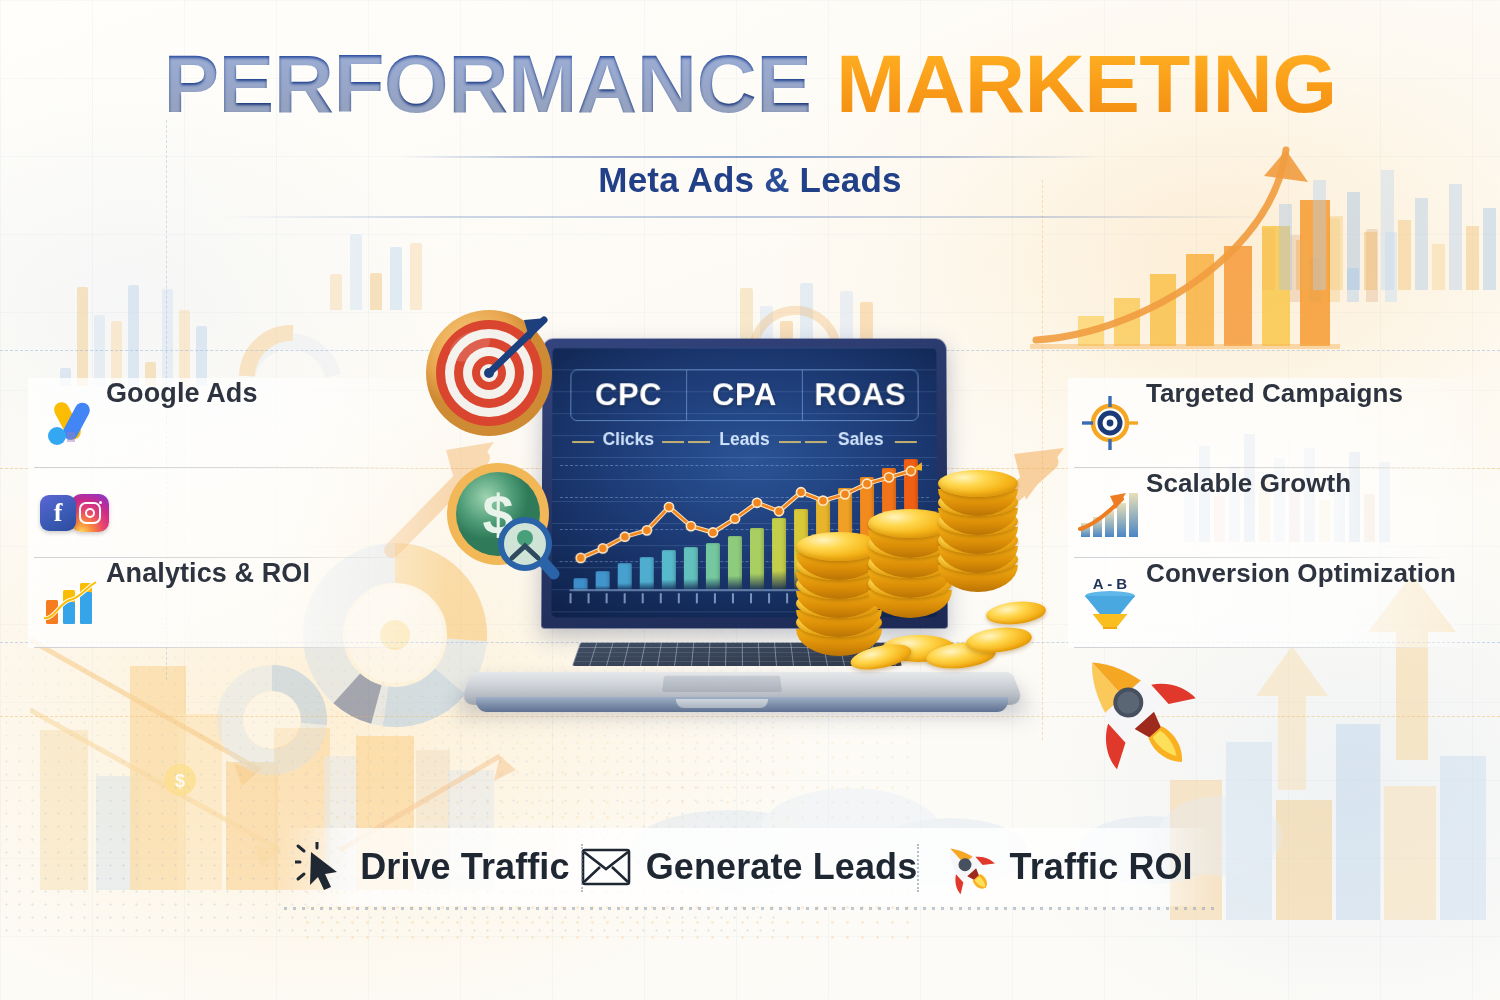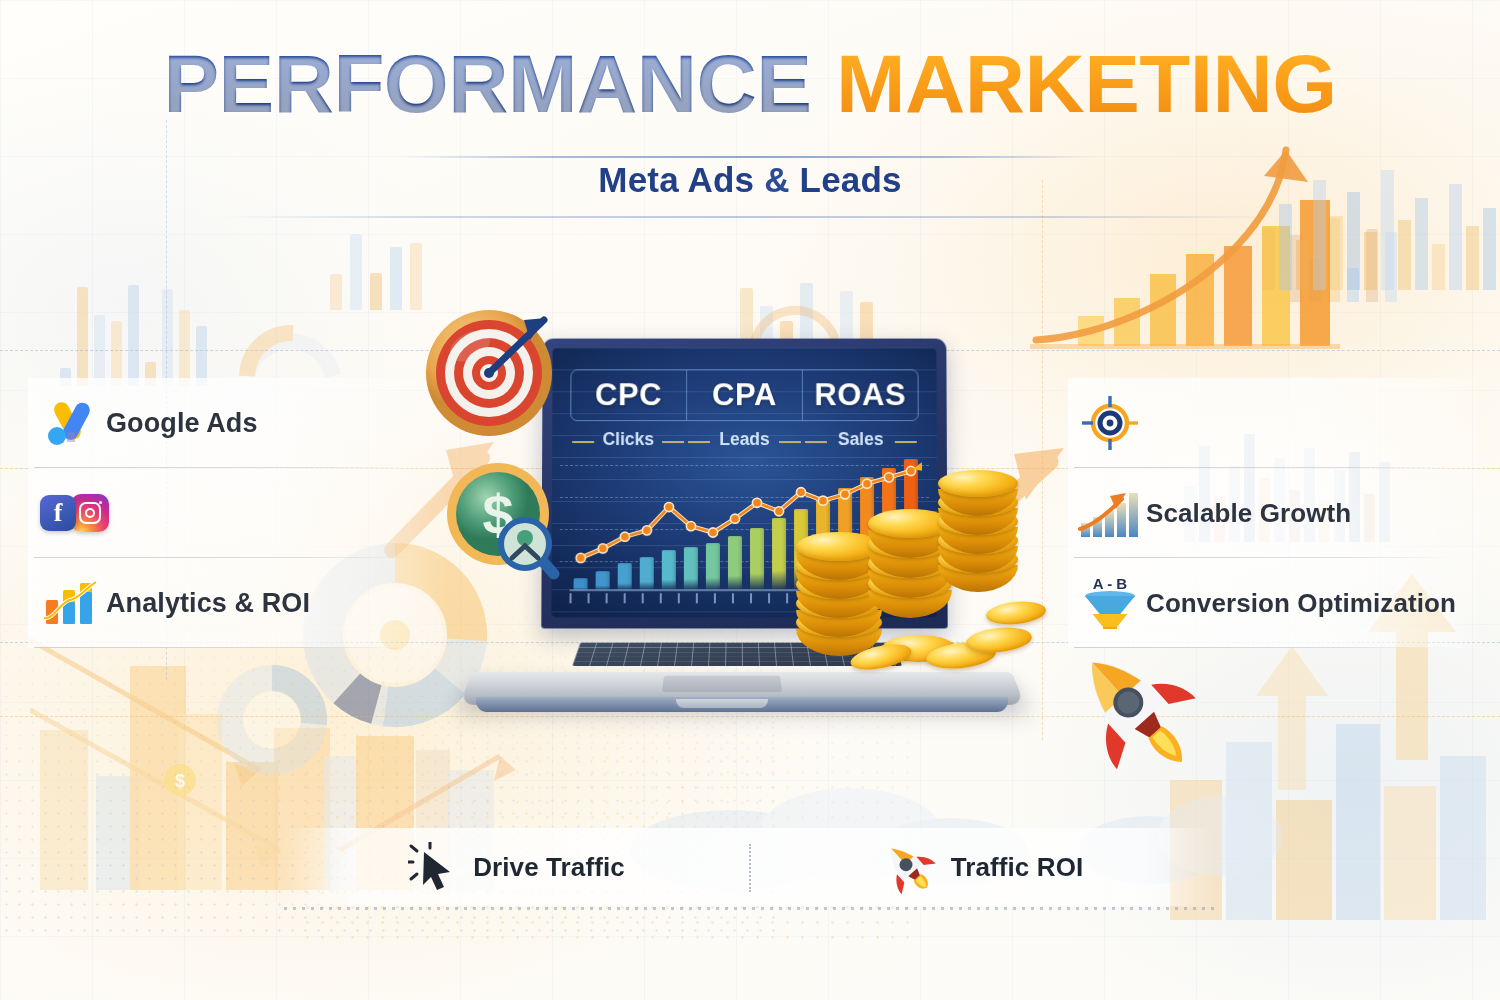--- a/index.html
+++ b/index.html
@@ -74,21 +74,21 @@
     position:absolute; left:0; width:1500px; top:160px; text-align:center;
     font-size:35px; font-weight:800; color:#214088; letter-spacing:.2px;
   }
   .subtitle .amp{ font-weight:700; color:#2b4c96; }
 
   
   .side{ position:absolute; top:378px; }
   .side.left{ left:28px; width:420px; }
   .side.right{ left:1068px; width:420px; }
   .row{
-    position:relative; height:90px; display:flex; align-items:center;
+    position:relative; height:90px; display:flex; 
     padding-left:6px;
     background:linear-gradient(to right, rgba(255,255,255,.80) 0%, rgba(255,255,255,.72) 60%, rgba(255,255,255,.30) 88%, rgba(255,255,255,0) 100%);
   }
   .side.right .row{
     background:linear-gradient(to right, rgba(255,255,255,.80) 0%, rgba(255,255,255,.74) 62%, rgba(255,255,255,.34) 90%, rgba(255,255,255,0) 100%);
   }
   .row-div{
     position:absolute; left:6px; right:34px; bottom:0; height:1px;
     background:linear-gradient(to right, rgba(140,150,165,.42) 0%, rgba(140,150,165,.30) 70%, rgba(140,150,165,0) 100%);
   }
@@ -184,21 +184,21 @@
   #target{ position:absolute; left:422px; top:306px; width:134px; height:134px; }
   #magnif{ position:absolute; left:442px; top:458px; width:122px; height:122px; }
   #rocket{ position:absolute; left:1060px; top:640px; width:150px; height:140px; }
 
   
   #bottom{ position:absolute; left:284px; top:828px; width:930px; height:78px; display:flex; align-items:center;
            background:linear-gradient(to right, rgba(255,255,255,0) 0%, rgba(255,255,255,.78) 8%, rgba(255,255,255,.86) 50%, rgba(255,255,255,.78) 92%, rgba(255,255,255,0) 100%); }
   .bitem{ flex:1; display:flex; align-items:center; justify-content:center; gap:15px; position:relative; height:100%; }
   .bitem+.bitem::before{ content:""; position:absolute; left:0; top:16px; bottom:14px; width:0;
         border-left:2px dotted rgba(120,135,155,.55); }
-  .blabel{ font-size:26px; font-weight:800; color:#1f2733; letter-spacing:.1px; white-space:nowrap; }
+  .blabel{ font-size:36px; font-weight:800; color:#1f2733; letter-spacing:.1px; white-space:nowrap; }
   .bdots{ position:absolute; left:0; right:0; bottom:-4px; height:3px;
         background-image:repeating-linear-gradient(to right, rgba(150,165,185,.6) 0 3px, transparent 3px 9px); }
 </style>
 </head>
 <body>
 
 <div id="stage">
 
   <div class="bg-base"></div>
   <div class="bg-grid"></div>
@@ -441,20 +441,21 @@
         <svg width="58" height="56" viewBox="0 0 58 56">
           <circle cx="29" cy="28" r="17" fill="none" stroke="#f5a623" stroke-width="4.5"></circle>
           <circle cx="29" cy="28" r="10" fill="none" stroke="#1b3a78" stroke-width="5"></circle>
           <circle cx="29" cy="28" r="3.4" fill="#1b3a78"></circle>
           <line x1="29" y1="1" x2="29" y2="12" stroke="#3a6bb5" stroke-width="3.4"></line>
           <line x1="29" y1="44" x2="29" y2="55" stroke="#3a6bb5" stroke-width="3.4"></line>
           <line x1="1" y1="28" x2="12" y2="28" stroke="#3a6bb5" stroke-width="3.4"></line>
           <line x1="46" y1="28" x2="57" y2="28" stroke="#f5a623" stroke-width="3.4"></line>
         </svg>
       </div>
+      <span class="rlabel">Targeted Campaigns</span>
       <div class="row-div"></div>
     </div>
 
     <div class="row">
       <div class="ricon">
         <svg width="64" height="56" viewBox="0 0 64 56">
           <defs>
             <linearGradient id="gb" x1="0" y1="0" x2="0" y2="1">
               <stop offset="0" stop-color="#e8e0b8"></stop>
                 <stop offset="1" stop-color="#4a86c4"></stop>
@@ -660,20 +661,28 @@
           <line x1="9" y1="9" x2="3" y2="4"></line>
             <line x1="5" y1="20" x2="0" y2="20"></line>
           <line x1="9" y1="32" x2="3" y2="37"></line>
             <line x1="22" y1="6" x2="22" y2="0"></line>
         </g>
         <path d="M16 10 L 42 30 L 30 32 L 36 45 L 29 48 L 23 35 L 15 43 Z" fill="#1f2733"></path>
       </svg>
       <span class="blabel">Drive Traffic</span>
     </div>
     <div class="bitem">
+      <svg width="50" height="40" viewBox="0 0 50 40">
+        <rect x="2" y="3" width="46" height="34" rx="2" fill="#fff" stroke="#1f2733" stroke-width="2.6"></rect>
+        <path d="M3 5 L 25 22 L 47 5" fill="none" stroke="#1f2733" stroke-width="2.6"></path>
+        <path d="M3 35 L 19 20 M 47 35 L 31 20" fill="none" stroke="#1f2733" stroke-width="2.6"></path>
+      </svg>
+      <span class="blabel">Generate Leads</span>
+    </div>
+    <div class="bitem">
       <svg width="56" height="56" viewBox="0 0 56 56">
         <g transform="rotate(-42 28 28)">
           <path d="M28 3 C 37 12, 41 25, 41 35 L 15 35 C 15 25, 19 12, 28 3 Z" fill="#f6f6f8"></path>
           <path d="M28 3 C 33 9, 37 17, 39 24 L 28 24 Z" fill="#f5a623"></path>
           <circle cx="28" cy="25" r="6.5" fill="#46505e"></circle>
           <path d="M15 26 C 8 31, 5 38, 5 44 L 15 37 Z" fill="#e0392c"></path>
           <path d="M41 26 C 48 31, 51 38, 51 44 L 41 37 Z" fill="#e0392c"></path>
           <path d="M22 35 L 34 35 L 31 43 L 25 43 Z" fill="#9e2a1e"></path>
           <path d="M23 42 C 20 50, 24 55, 28 56 C 32 55, 36 50, 33 42 Z" fill="#fbb021"></path>
           <path d="M25 43 C 24 49, 26 53, 28 55 C 30 53, 32 49, 31 43 Z" fill="#fde05a"></path>

